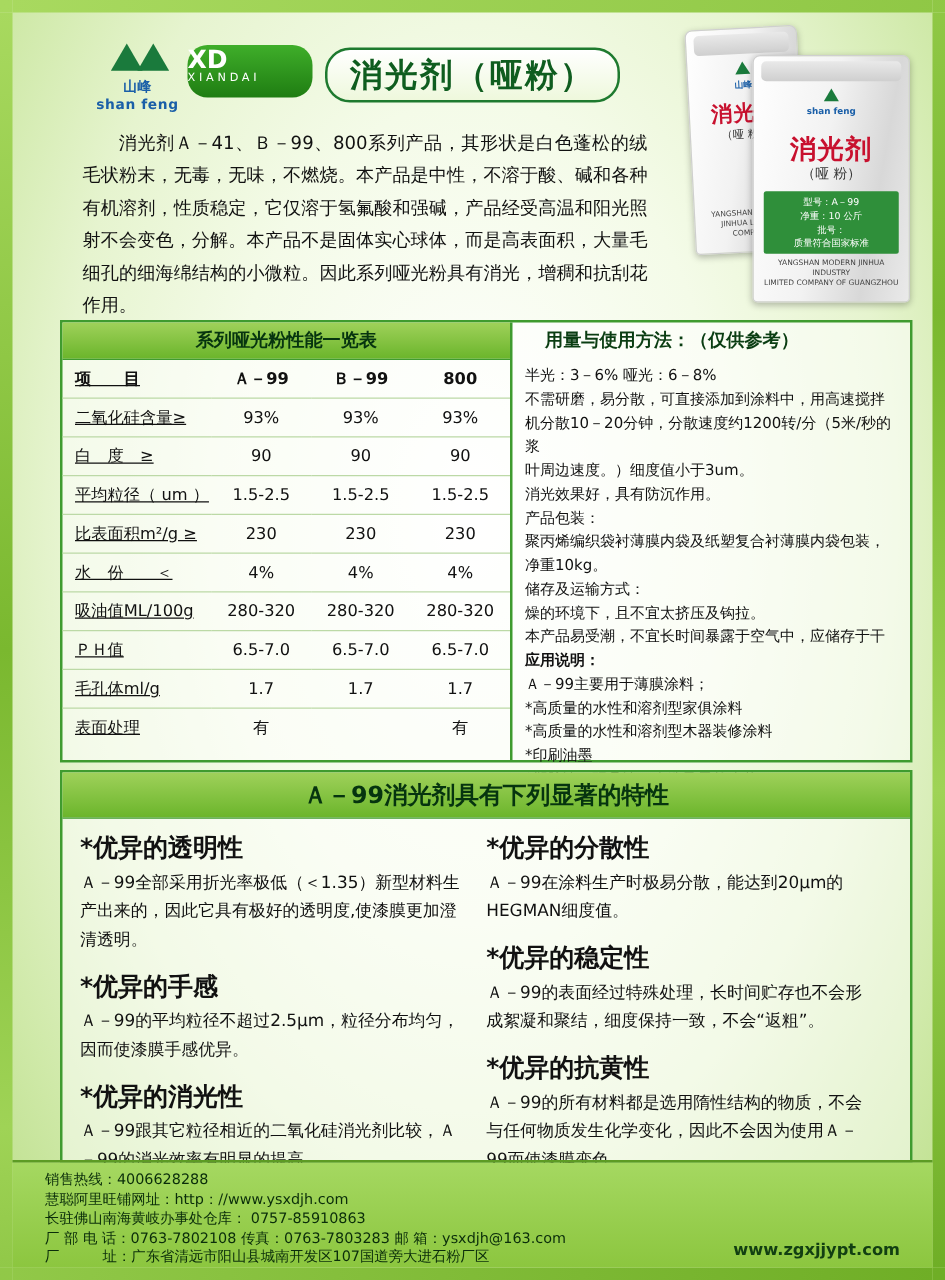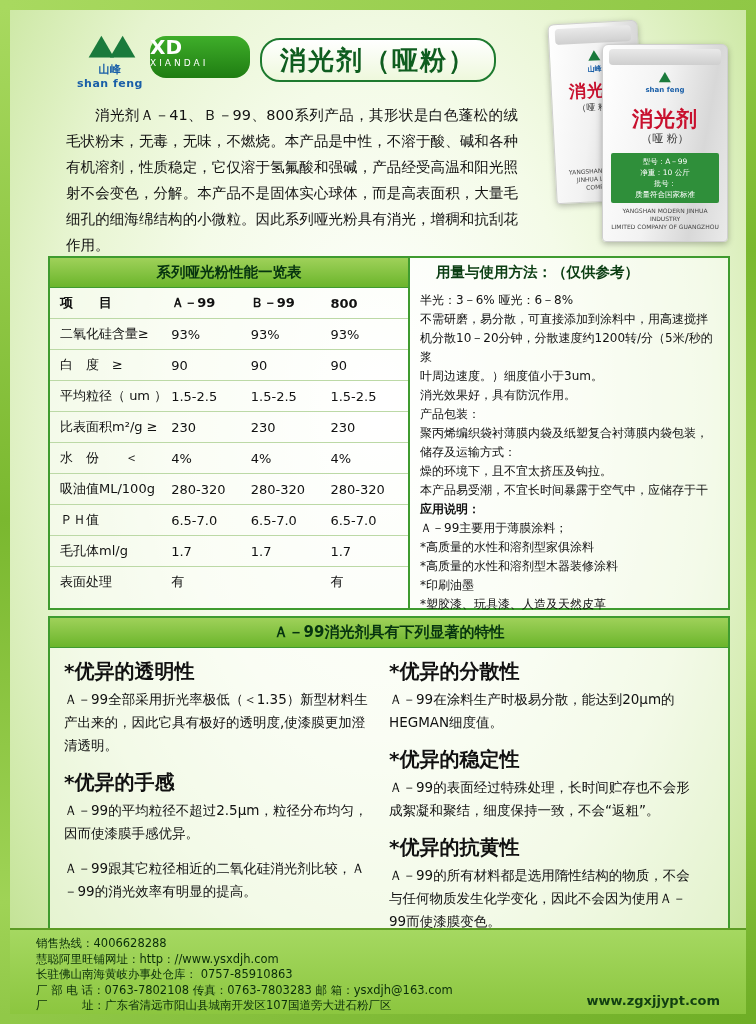--- a/index.html
+++ b/index.html
@@ -94,33 +94,33 @@
   .bar{
     background:linear-gradient(180deg,#9fd15a,#6bb52b);
     color:#06340f;font-weight:bold;font-size:14.5px;
     text-align:center;padding:5px 0;border-bottom:1px solid #3f9b2f;
   }
   .bar.r{text-align:left;padding-left:26px;background:transparent;border-bottom:none;color:#0a3d12;}
   table.spec{width:100%;border-collapse:collapse;font-size:13px;color:#111;}
   table.spec td{padding:6px 2px;}
   table.spec tr{border-bottom:1px solid #bcd9a6;}
   table.spec tr:last-child{border-bottom:none;}
-  table.spec td.k{padding-left:10px;white-space:nowrap;}
-  table.spec td.v{width:78px;}
+  table.spec td.k{padding-left:10px;white-space:nowrap;text-decoration:underline;}
+  table.spec td.v{text-align:center;width:78px;}
   table.spec tr.head td{font-weight:bold;}
   .rtext{padding:4px 10px 0 10px;font-size:12px;line-height:19px;color:#111;}
   .rtext .b{font-weight:bold;}
   .rtext p{margin:0;}
 
   
   .bot{
     position:absolute;left:38px;top:606px;width:678px;height:310px;
     border:2px solid #3f9b2f;background:rgba(255,255,255,.5);
   }
-  .bot .bar{font-size:15px;}
+  .bot .bar{font-size:19px;}
   .cols{display:flex;padding:10px 14px 0 14px;}
   .col{width:50%;box-sizing:border-box;padding-right:14px;}
   .col h4{margin:0 0 3px 0;font-size:20px;color:#111;font-weight:bold;}
   .col p{margin:0 0 12px 0;font-size:13.5px;line-height:23px;color:#111;}
 
   
   .footer{
     position:absolute;left:0;right:0;bottom:0;height:86px;
     background:linear-gradient(180deg,#a5d861,#8cc63f);
     border-top:2px solid #5c9b24;
@@ -248,20 +248,21 @@
       <div class="right">
         <div class="bar r">用量与使用方法：（仅供参考）</div>
         <div class="rtext">
           <p>半光：3－6%   哑光：6－8%</p>
           <p>不需研磨，易分散，可直接添加到涂料中，用高速搅拌</p>
           <p>机分散10－20分钟，分散速度约1200转/分（5米/秒的浆</p>
           <p>叶周边速度。）细度值小于3um。</p>
           <p>消光效果好，具有防沉作用。</p>
           <p>产品包装：</p>
           <p>聚丙烯编织袋衬薄膜内袋及纸塑复合衬薄膜内袋包装，</p>
+          <p>净重10kg。</p>
           <p>储存及运输方式：</p>
           <p>燥的环境下，且不宜太挤压及钩拉。</p>
           <p>本产品易受潮，不宜长时间暴露于空气中，应储存于干</p>
           <p class="b">应用说明：</p>
           <p>Ａ－99主要用于薄膜涂料；</p>
           <p>*高质量的水性和溶剂型家俱涂料</p>
           <p>*高质量的水性和溶剂型木器装修涂料</p>
           <p>*印刷油墨</p>
           <p>*塑胶漆、玩具漆、人造及天然皮革</p>
           <p>*其他工业涂料</p>
@@ -270,20 +271,21 @@
     </div>
 
     <div class="bot">
       <div class="bar">Ａ－99消光剂具有下列显著的特性</div>
       <div class="cols">
         <div class="col">
           <h4>*优异的透明性</h4>
           <p>Ａ－99全部采用折光率极低（＜1.35）新型材料生产出来的，因此它具有极好的透明度,使漆膜更加澄清透明。</p>
           <h4> *优异的手感</h4>
           <p>Ａ－99的平均粒径不超过2.5μm，粒径分布均匀，因而使漆膜手感优异。</p>
+          <h4>*优异的消光性</h4>
           <p>Ａ－99跟其它粒径相近的二氧化硅消光剂比较，Ａ－99的消光效率有明显的提高。</p>
         </div>
         <div class="col">
           <h4>*优异的分散性</h4>
           <p>Ａ－99在涂料生产时极易分散，能达到20μm的HEGMAN细度值。</p>
           <h4>*优异的稳定性</h4>
           <p>Ａ－99的表面经过特殊处理，长时间贮存也不会形成絮凝和聚结，细度保持一致，不会“返粗”。</p>
           <h4>*优异的抗黄性</h4>
           <p>Ａ－99的所有材料都是选用隋性结构的物质，不会与任何物质发生化学变化，因此不会因为使用Ａ－99而使漆膜变色。</p>
         </div>

